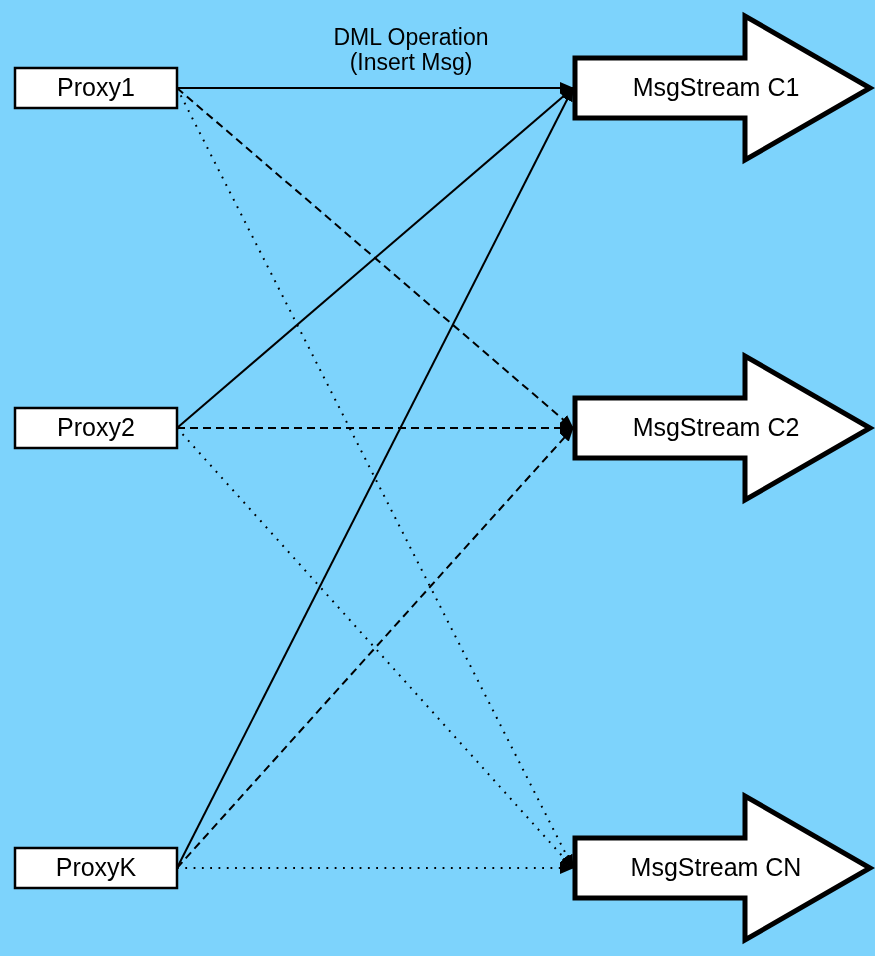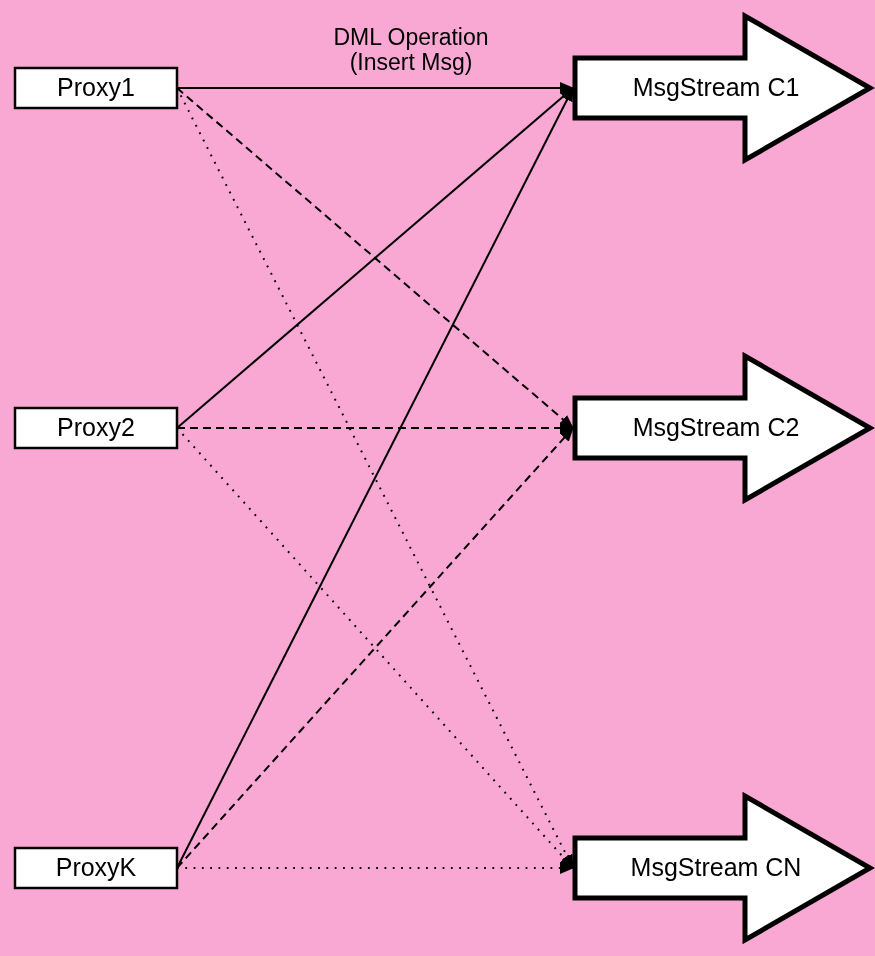--- a/index.html
+++ b/index.html
@@ -7,21 +7,21 @@
     padding: 0;
     background: #ffffff;
     width: 875px;
     height: 956px;
     overflow: hidden;
   }
   .canvas-wrap {
     position: relative;
     width: 875px;
     height: 956px;
-    background: #f9a8d4;
+    background: #7dd3fc;
   }
   svg { display: block; }
   .box-rect {
     fill: #ffffff;
     stroke: #000000;
     stroke-width: 2.5;
   }
   .block-arrow {
     fill: #ffffff;
     stroke: #000000;

